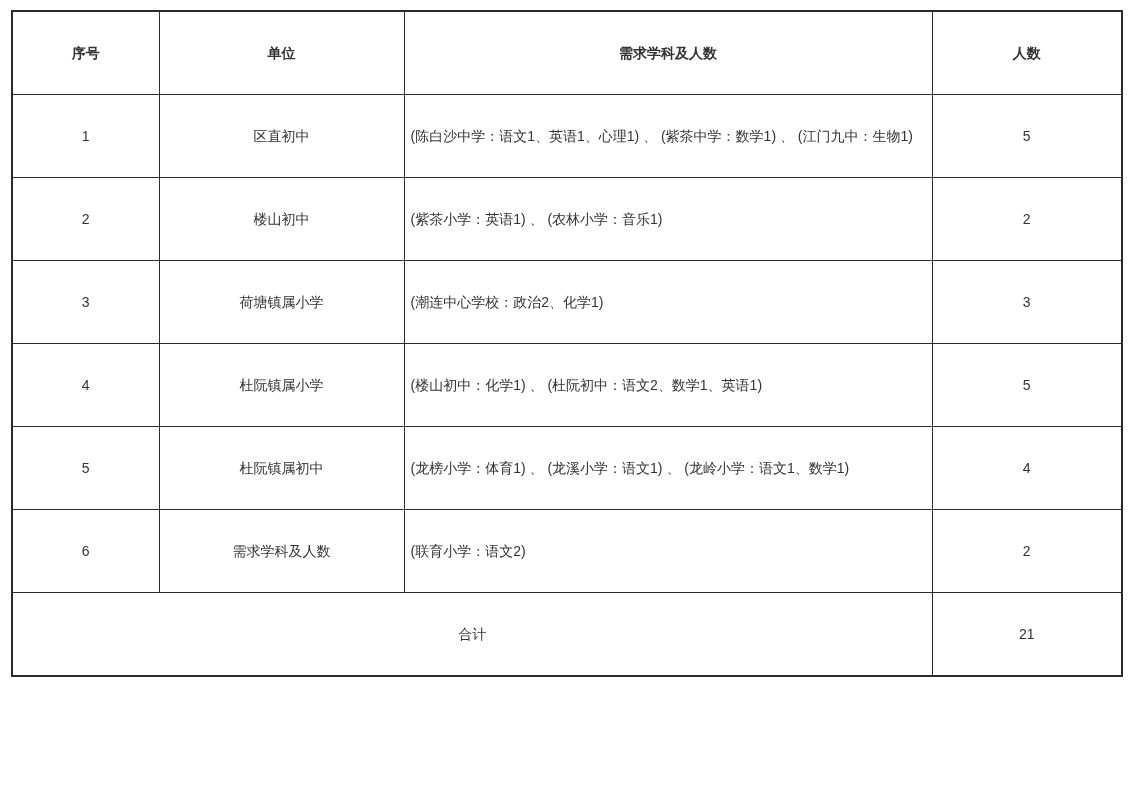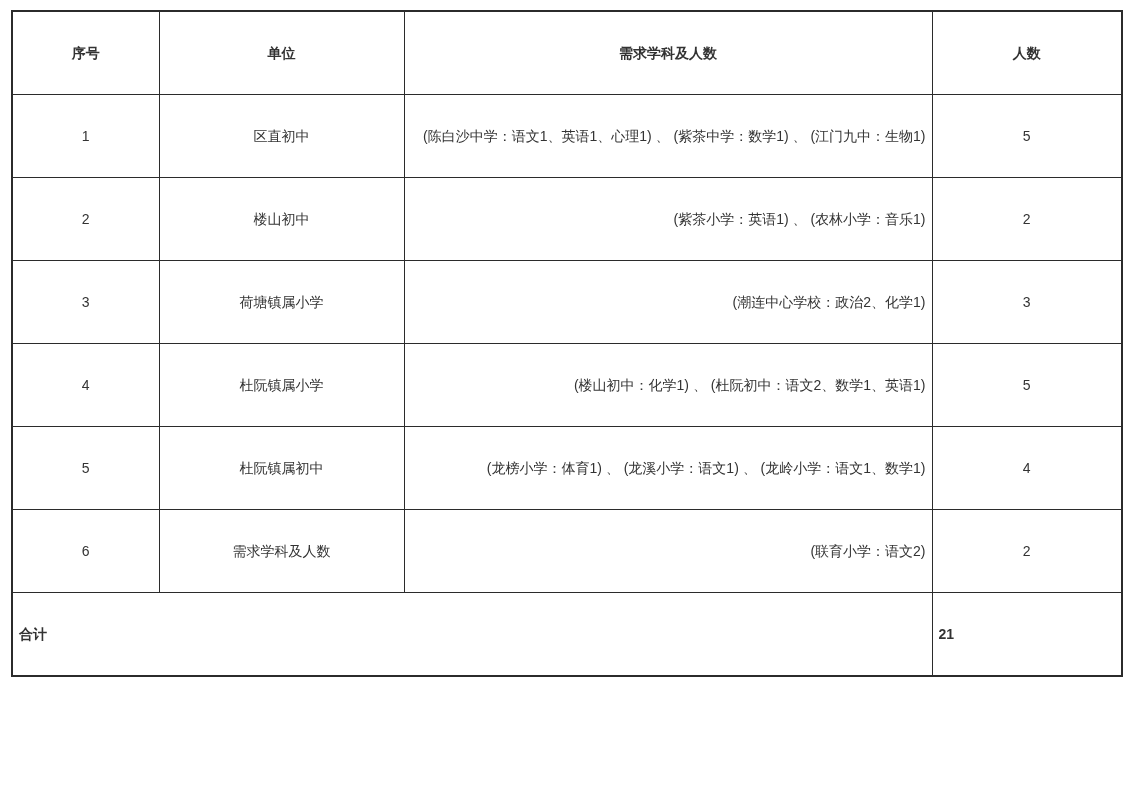--- a/index.html
+++ b/index.html
@@ -35,26 +35,27 @@
   col.col-unit   { width: 245px; }
   col.col-demand { width: 528px; }
   col.col-count  { width: 190px; }
   th.header-cell {
     font-weight: bold;
     text-align: center;
     padding: 16px 6px;
   }
   td.center-cell { text-align: center; }
   td.demand-cell {
-    text-align: right;
+    text-align: left;
     padding: 16px 12px;
     line-height: 50px;
   }
   tr.footer-row td {
-    font-weight: bold;
+    font-weight: normal;
+    text-align: center;
   }
 </style>
 </head>
 <body>
 
 <div class="page">
   <table class="demand-table">
     <colgroup>
       <col class="col-index">
       <col class="col-unit">

